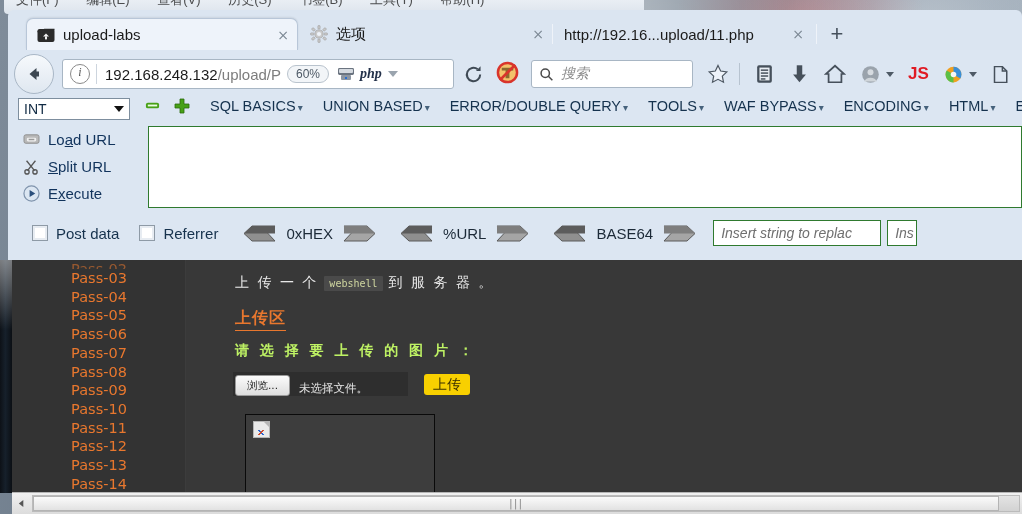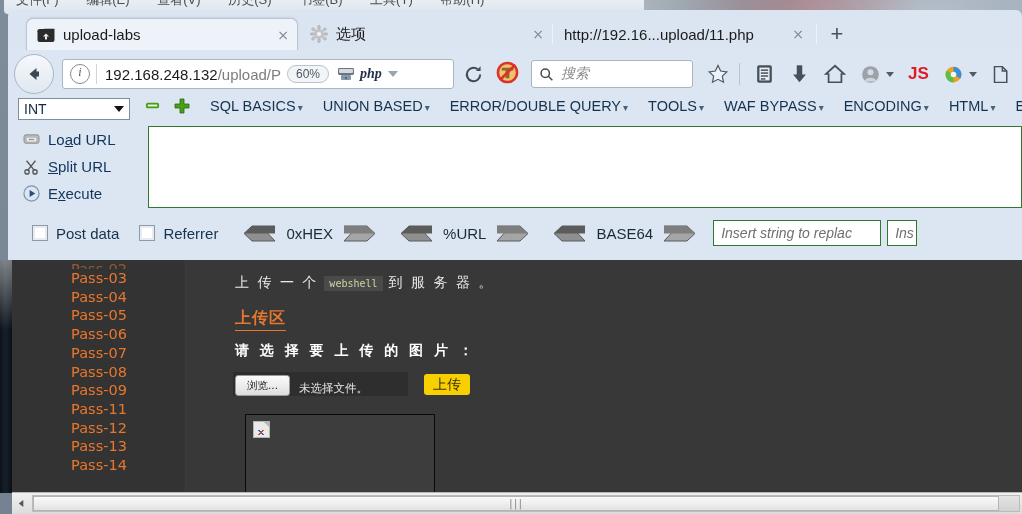--- a/index.html
+++ b/index.html
@@ -237,21 +237,21 @@
     padding: 2px 5px; margin: 0 6px; letter-spacing: 0; border-radius: 1px;
   }
   .heading {
     position: absolute; left: 48px; top: 48px;
     color: #e8772e; font-size: 16px; font-weight: bold; letter-spacing: 1px;
     border-bottom: 1px solid #e8772e; padding-bottom: 1px;
     font-family: "DejaVu Sans", sans-serif;
   }
   .line2 {
     position: absolute; left: 48px; top: 82px;
-    color: #ffffff; font-size: 14px; letter-spacing: 3px; font-weight: bold;
+    color: #bef264; font-size: 14px; letter-spacing: 3px; font-weight: bold;
     font-family: "DejaVu Sans", sans-serif;
   }
   #file-row { position: absolute; left: 46px; top: 112px; display: flex; align-items: center; }
   #file-input {
     width: 175px; height: 24px; background: #2e2e2e;
     display: flex; align-items: flex-end; box-sizing: border-box;
   }
   #browse-btn {
     margin-left: 2px; height: 19px; min-width: 45px;
     background: linear-gradient(#fbfbfb, #dedede);
@@ -629,20 +629,21 @@
     <div class="divider"></div>
     <div style="padding-top:0;">
       <div class="pass-link cut">Pass-02</div>
       <div class="pass-link">Pass-03</div>
       <div class="pass-link">Pass-04</div>
       <div class="pass-link">Pass-05</div>
       <div class="pass-link">Pass-06</div>
       <div class="pass-link">Pass-07</div>
       <div class="pass-link">Pass-08</div>
       <div class="pass-link">Pass-09</div>
+      <div class="pass-link">Pass-10</div>
       <div class="pass-link">Pass-11</div>
       <div class="pass-link">Pass-12</div>
       <div class="pass-link">Pass-13</div>
       <div class="pass-link">Pass-14</div>
     </div>
   </div>
 
   <div id="page-main">
     <div class="line1">
       <span>上 传 一 个</span>

